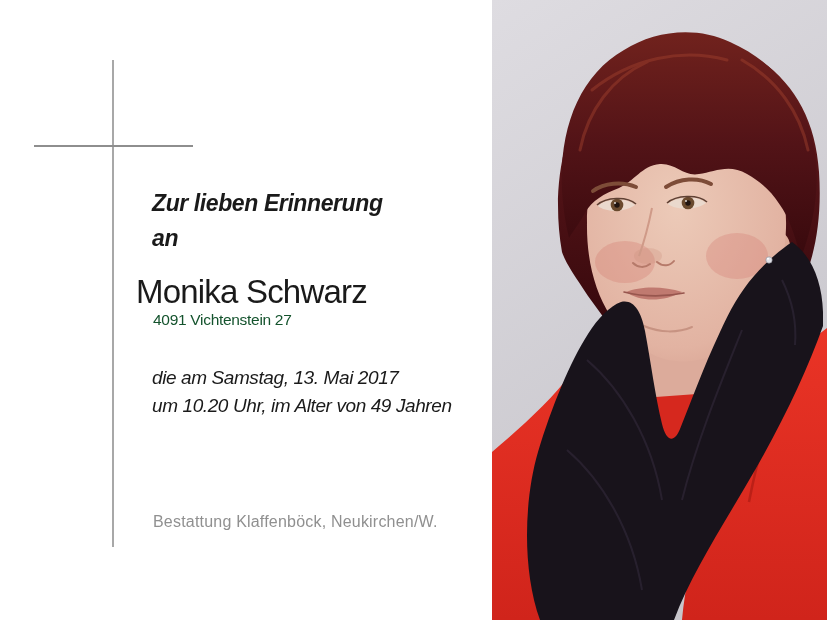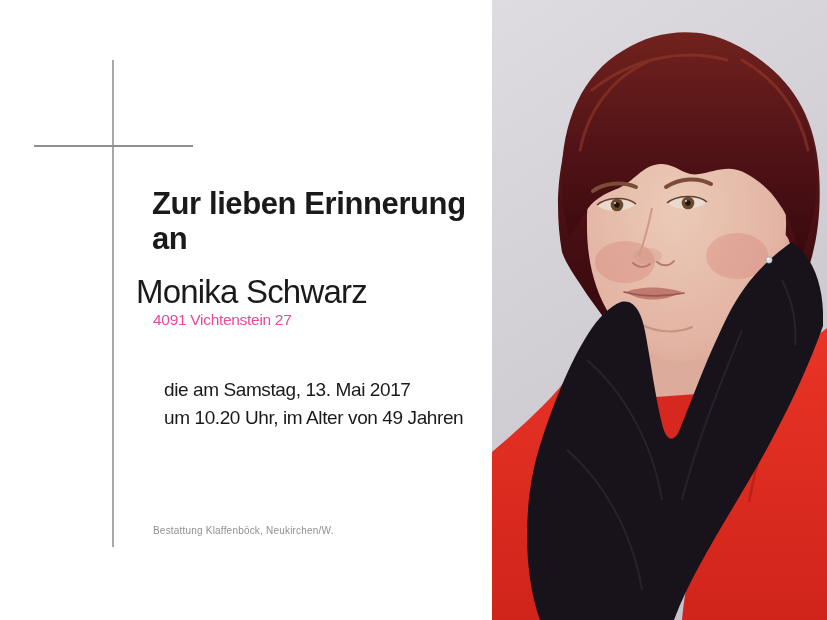--- a/index.html
+++ b/index.html
@@ -10,37 +10,37 @@
     color:var(--text,#1a1a1a);
   }
   .card{position:absolute;inset:0;}
 
   
   .cross-v{position:absolute;left:112px;top:60px;width:2px;height:487px;background:var(--cross-vertical,#a8a8a8);}
   .cross-h{position:absolute;left:34px;top:145px;width:159px;height:2px;background:var(--cross-horizontal,#8e8e8e);}
 
   .memorial-intro{
     position:absolute;left:152px;top:186px;
-    font-size:31px;font-weight:700;letter-spacing:-0.4px;line-height:35px;
+    font-size:23px;font-weight:700;letter-spacing:-0.4px;line-height:35px;font-style:italic;
   }
   .deceased-name{
     position:absolute;left:136px;top:274px;margin:0;
     font-size:33px;font-weight:400;letter-spacing:-0.8px;line-height:36px;
   }
   .deceased-address{
     position:absolute;left:153px;top:311px;
-    font-size:15.5px;letter-spacing:-0.3px;color:#ec4899;
+    font-size:15.5px;letter-spacing:-0.3px;color:#14532d;
   }
   .death-notice{
-    position:absolute;left:152px;top:364px;margin:12px;
-    font-size:19px;line-height:28px;letter-spacing:-0.4px;
+    position:absolute;left:152px;top:364px;margin:0;
+    font-size:19px;line-height:28px;letter-spacing:-0.4px;font-style:italic;
   }
   .funeral-home{
-    position:absolute;left:153px;top:525px;
-    font-size:10px;letter-spacing:0.2px;color:var(--footer-text,#909090);
+    position:absolute;left:153px;top:513px;
+    font-size:16px;letter-spacing:0.2px;color:var(--footer-text,#909090);
   }
   .photo{
     position:absolute;left:492px;top:0;width:335px;height:620px;
   }
   .photo svg{display:block;width:335px;height:620px;}
 </style>
 </head>
 <body>
 
 <div class="card">

